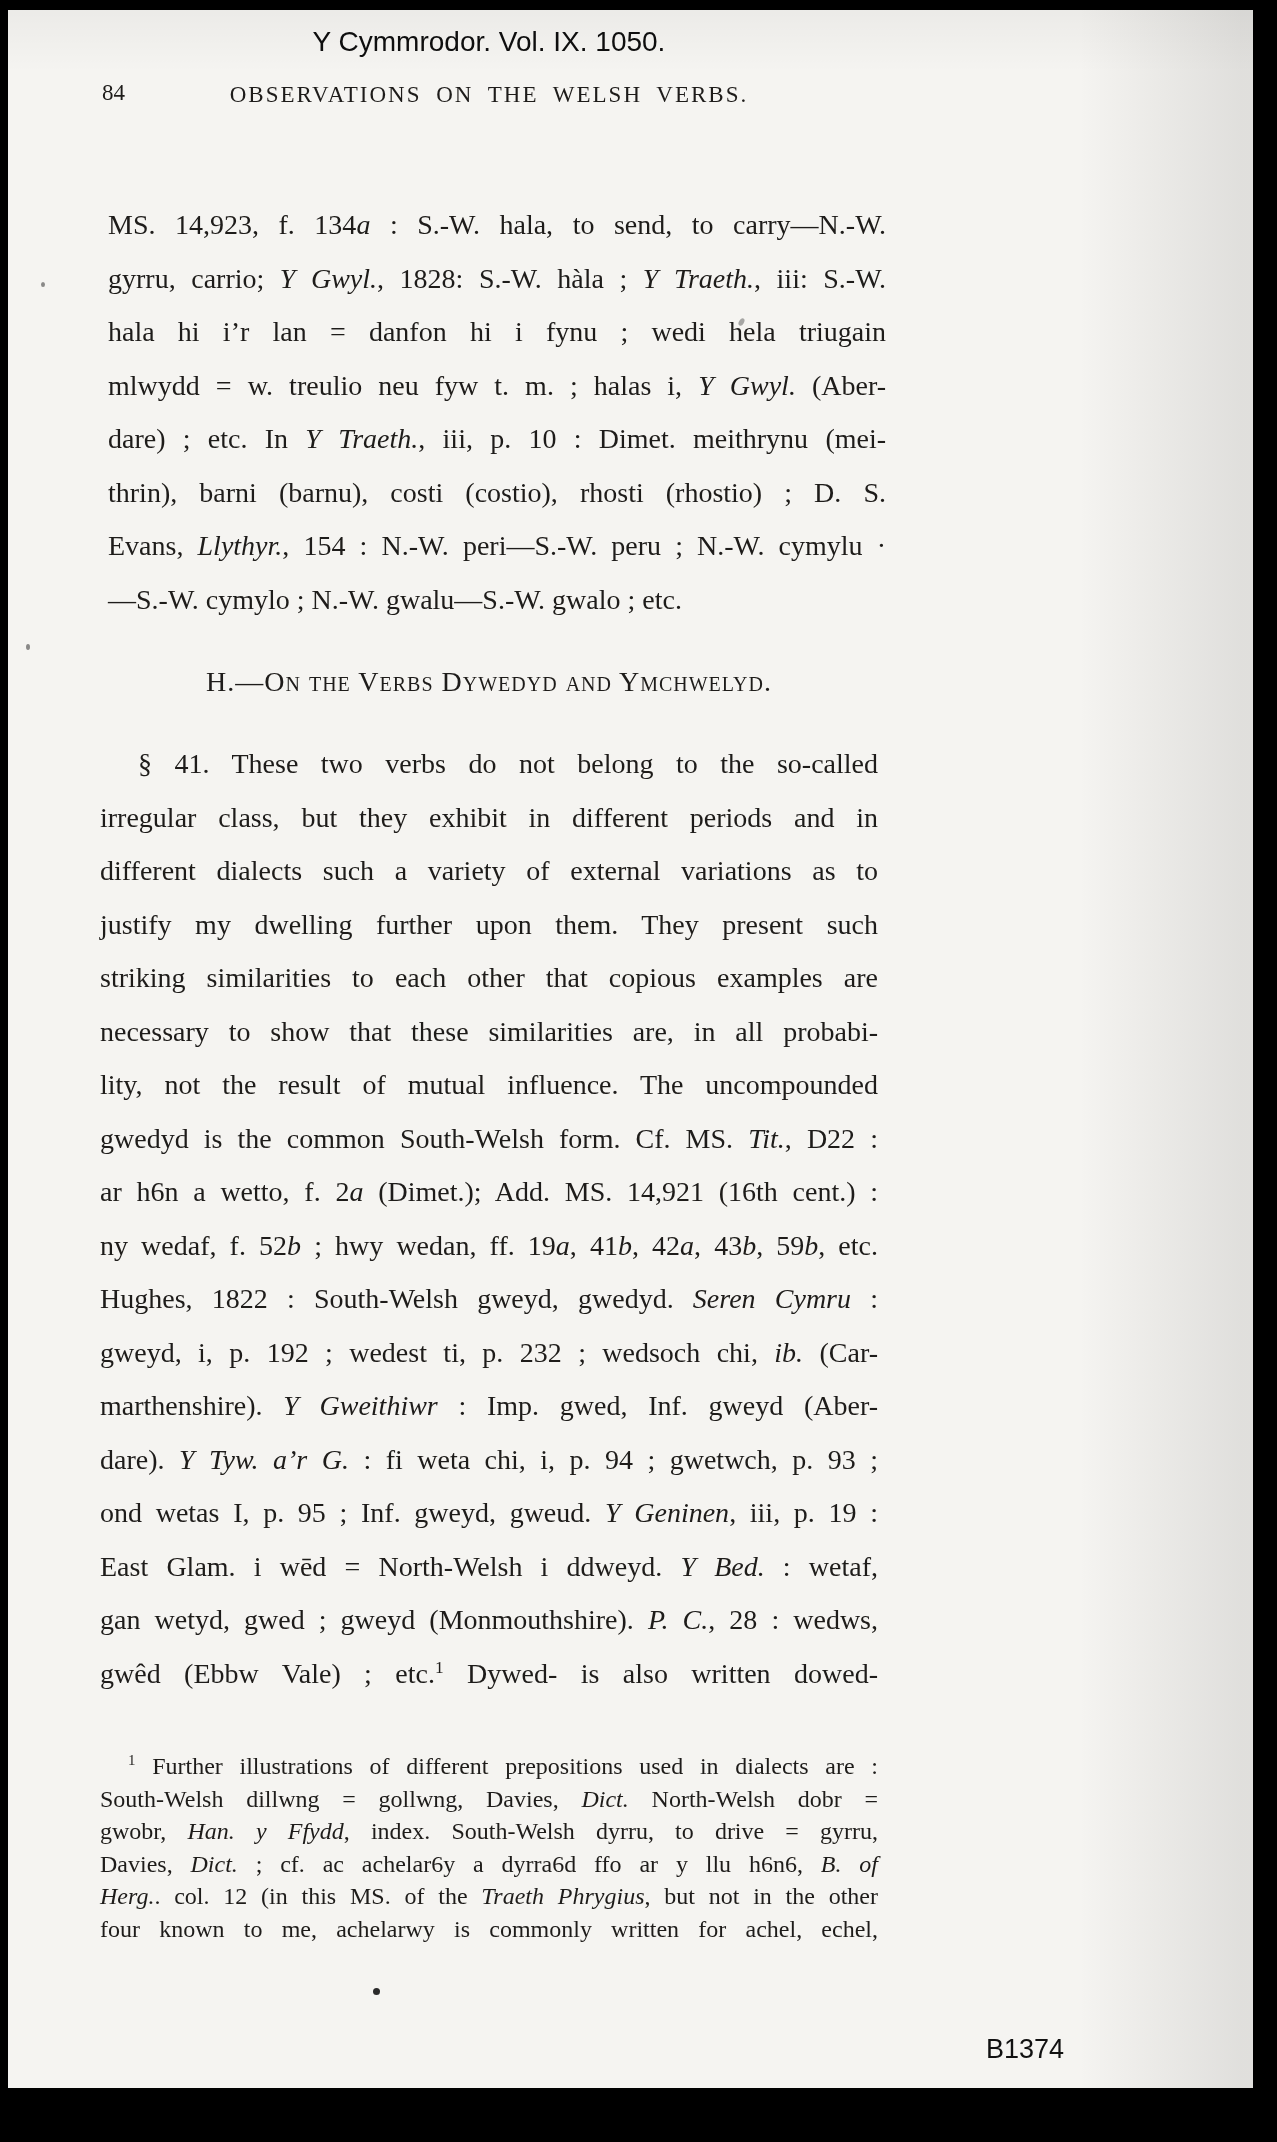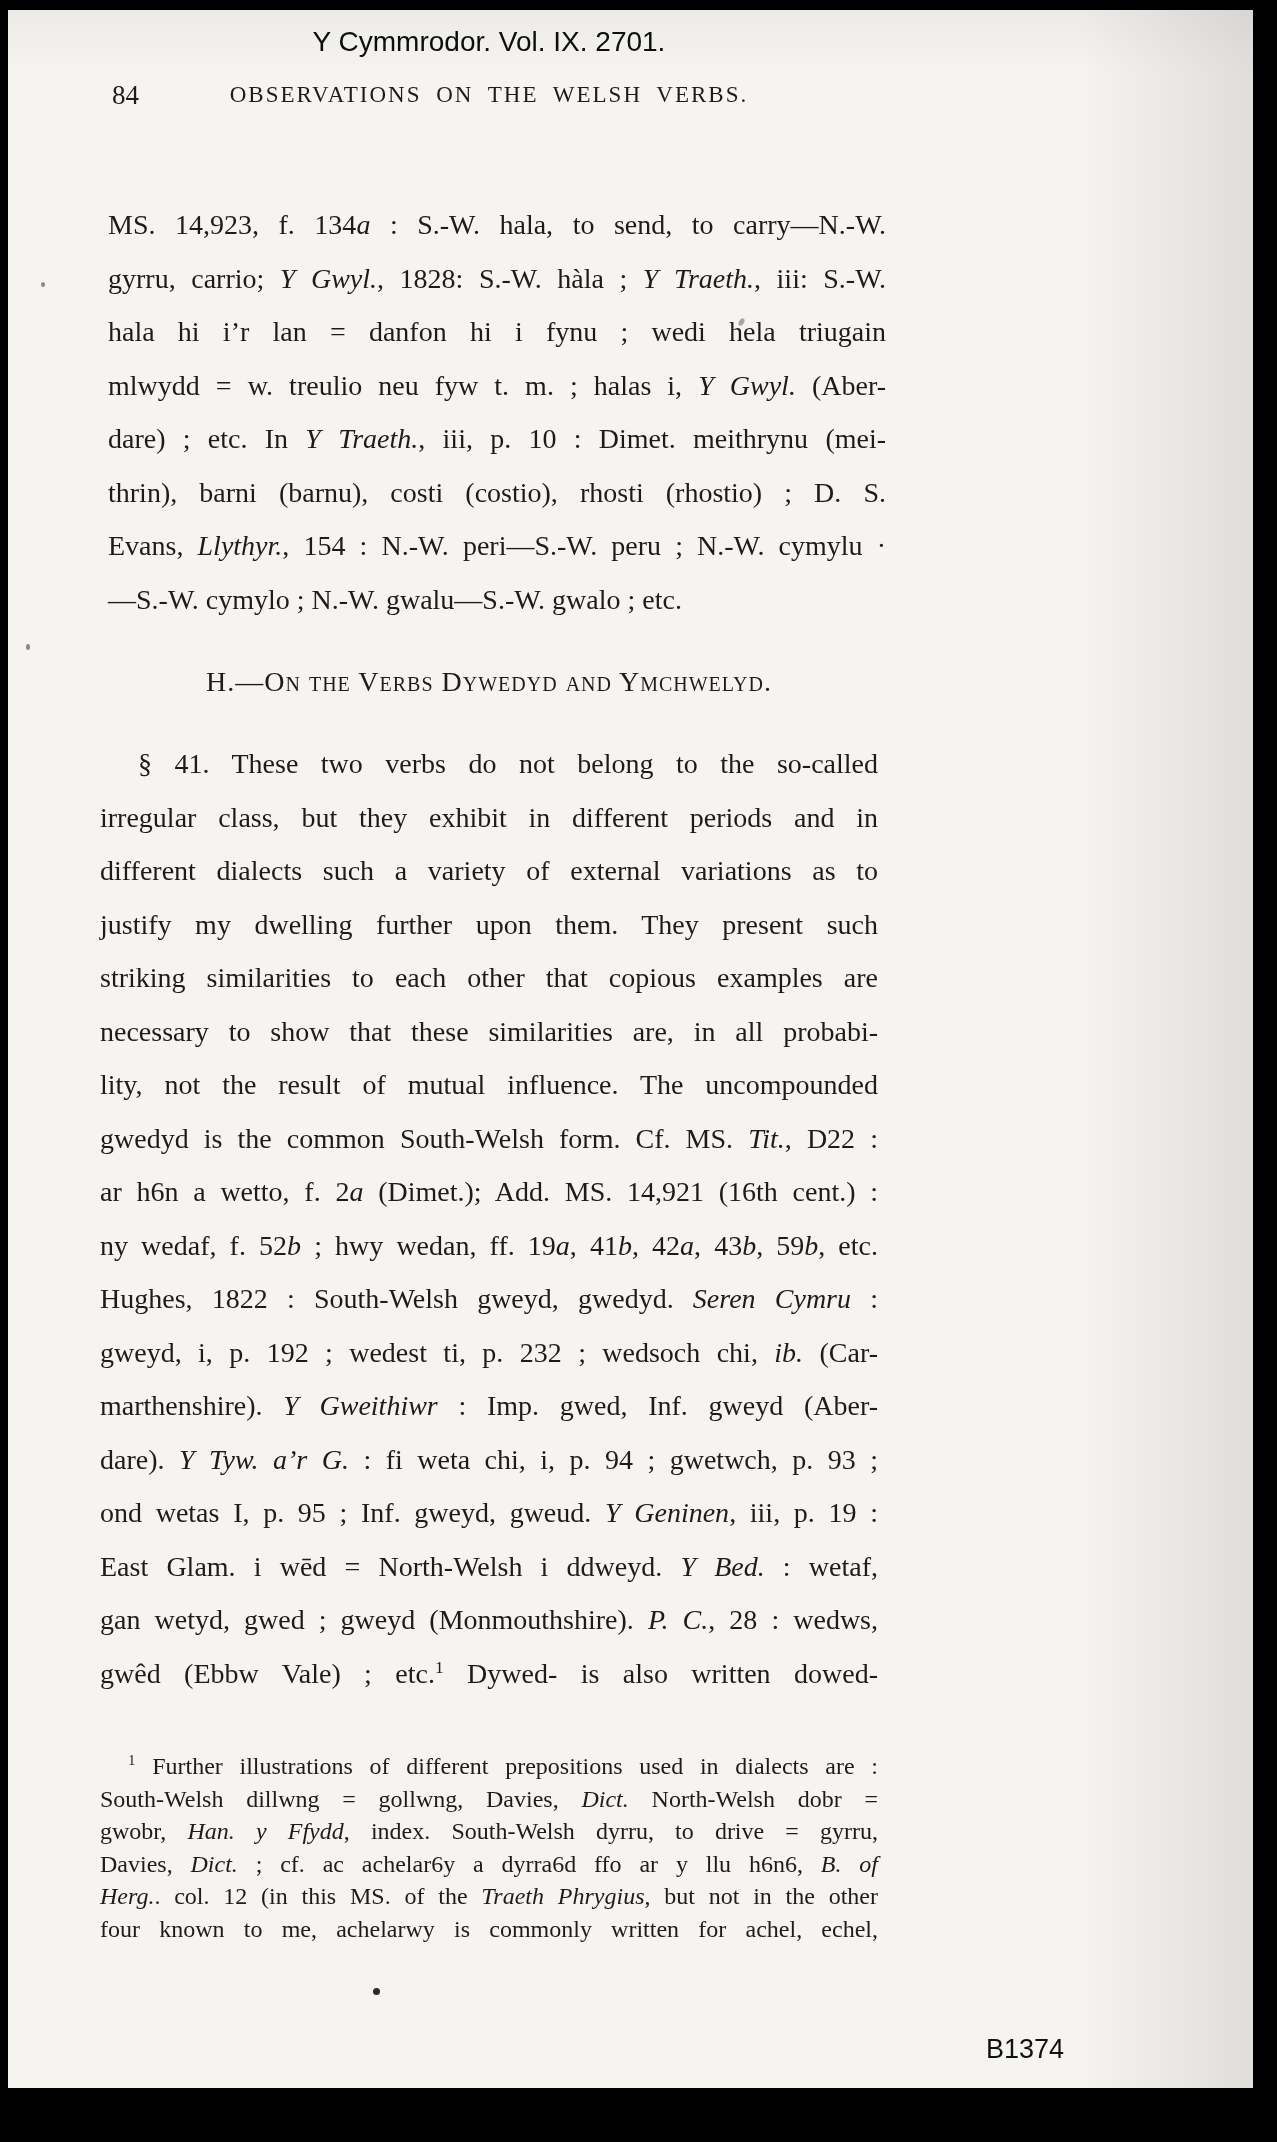--- a/index.html
+++ b/index.html
@@ -20,21 +20,21 @@
       #f5f4f1;
     color: #1e1c1a;
   }
   .digit-label {
     position: absolute; left: 92px; top: 16px; width: 778px;
     text-align: center;
     font-family: "Liberation Sans", sans-serif;
     font-size: 28px; color: #0e0e0e;
   }
   .running-head { position: absolute; left: 92px; top: 68px; width: 778px; height: 34px; }
-  .pagenum { position: absolute; left: 12px; top: 2px; font-size: 27px; }
+  .pagenum { position: absolute; left: 2px; top: 2px; font-size: 23px; }
   .runtitle {
     display: block; text-align: center;
     font-size: 23px; letter-spacing: 2px; word-spacing: 7px;
     padding-top: 4px;
   }
   .para { position: absolute; left: 92px; width: 778px; }
   .para1 { top: 188px; font-size: 28px; line-height: 53.5px; margin-left: 8px; }
   .para2 { top: 727px; font-size: 28px; line-height: 53.5px; }
   .footnote { top: 1740px; font-size: 24px; line-height: 32.5px; }
   .tl { text-align: justify; text-align-last: justify; }
@@ -62,21 +62,21 @@
   .speck { position: absolute; border-radius: 50%; background: rgba(50,50,50,0.55); }
   .speck1 { left: 33px; top: 272px; width: 4px; height: 5px; }
   .speck2 { left: 18px; top: 634px; width: 4px; height: 6px; }
   .speck3 { left: 731px; top: 308px; width: 5px; height: 8px; transform: rotate(30deg); background: rgba(70,70,70,0.45); }
 </style>
 </head>
 <body>
 
 <div class="page">
 
-  <div class="digit-label">Y Cymmrodor. Vol. IX. 2701.</div>
+  <div class="digit-label">Y Cymmrodor. Vol. IX. 1050.</div>
 
   <div class="running-head">
     <span class="pagenum">84</span>
     <span class="runtitle">OBSERVATIONS ON THE WELSH VERBS.</span>
   </div>
 
   <div class="para para1">
     <div class="tl">MS. 14,923, f. 134<i>a</i> : S.-W. hala, to send, to carry—N.-W.</div>
     <div class="tl">gyrru, carrio; <i>Y Gwyl.</i>, 1828: S.-W. hàla ; <i>Y Traeth.</i>, iii: S.-W.</div>
     <div class="tl">hala hi i’r lan = danfon hi i fynu ; wedi hela triugain</div>

